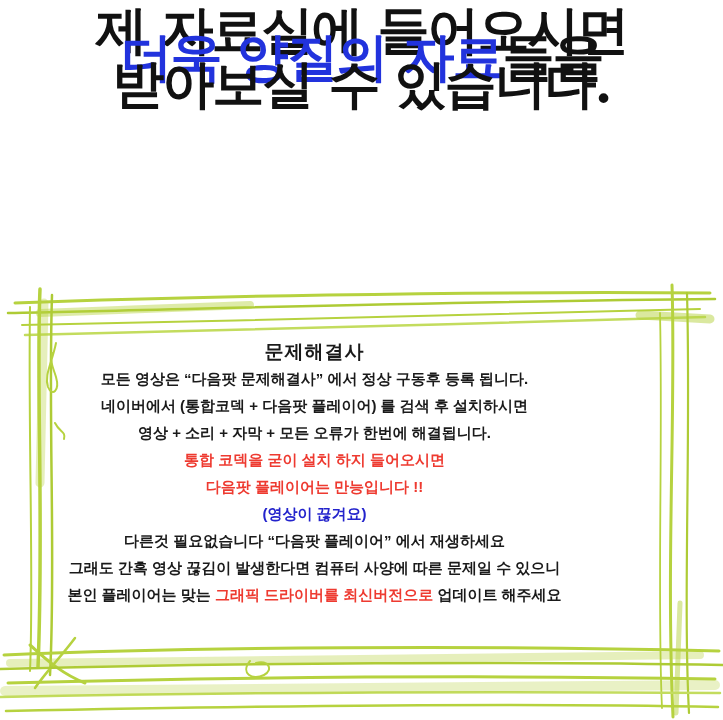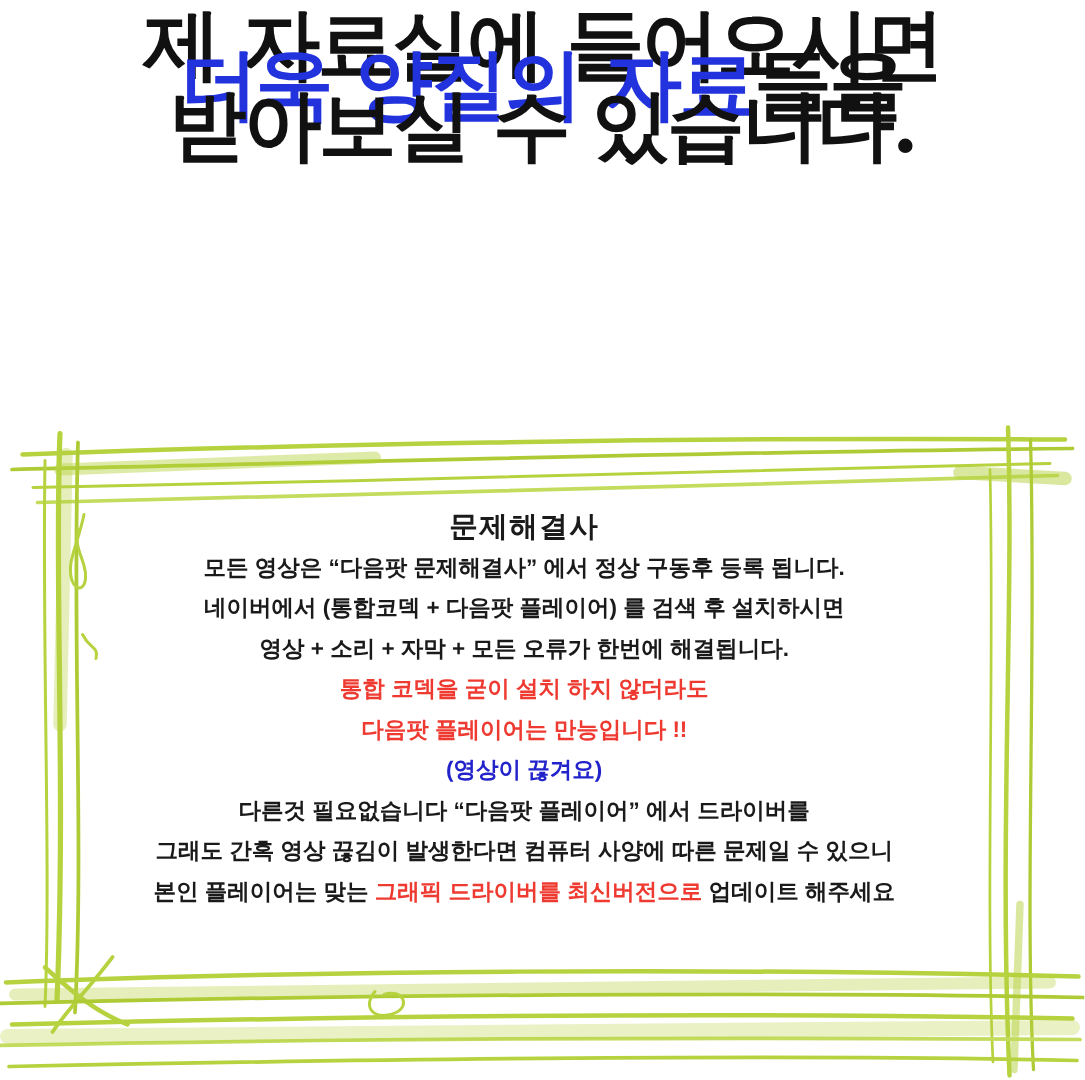--- a/index.html
+++ b/index.html
@@ -28,21 +28,20 @@
   
   .frame-svg { position:absolute; top:283px; left:0; }
 
   
   .box-content {
     position:absolute; top:290px; left:0; width:629px;
     text-align:center;
     font-weight:bold;
     color:#1a1a1a;
     font-size:15px;
-    padding-left:35px;
   }
   .box-title { padding-top:48px; font-size:19px; line-height:27px; letter-spacing:1px; }
   .line { line-height:27px; white-space:nowrap; }
   .blue-line { color:#2323cc; }
   .red-line  { color:#ee3a30; }
   .red-inline{ color:#ee3a30; }
   .section-gap { }
 </style>
 </head>
 <body>
@@ -88,20 +87,20 @@
     <path d="M250,378 C240,390 252,398 264,392 C274,387 268,376 256,380" stroke-width="2"></path>
   </g>
 </svg>
 
 <div class="box-content">
   <div class="box-title">문제해결사</div>
 
   <div class="line">모든 영상은  “다음팟 문제해결사”  에서 정상 구동후 등록 됩니다.</div>
   <div class="line">네이버에서 (통합코덱 + 다음팟 플레이어) 를 검색 후 설치하시면</div>
   <div class="line">영상 + 소리 + 자막 + 모든 오류가 한번에 해결됩니다.</div>
-  <div class="line red-line">통합 코덱을 굳이 설치 하지 않더라도</div>
+  <div class="line red-line">통합 코덱을 굳이 설치 하지 들어오시면</div>
   <div class="line red-line">다음팟 플레이어는 만능입니다 !!</div>
 
   <div class="line blue-line section-gap">(영상이 끊겨요)</div>
-  <div class="line">다른것 필요없습니다  “다음팟 플레이어” 에서 드라이버를</div>
+  <div class="line">다른것 필요없습니다  “다음팟 플레이어” 에서 재생하세요</div>
   <div class="line">그래도 간혹 영상 끊김이 발생한다면 컴퓨터 사양에 따른 문제일 수 있으니</div>
   <div class="line"><span>본인 플레이어는 맞는 </span><span class="red-inline">그래픽 드라이버를 최신버전으로</span><span> 업데이트 해주세요</span></div>
 </div>
 
 </body></html>

